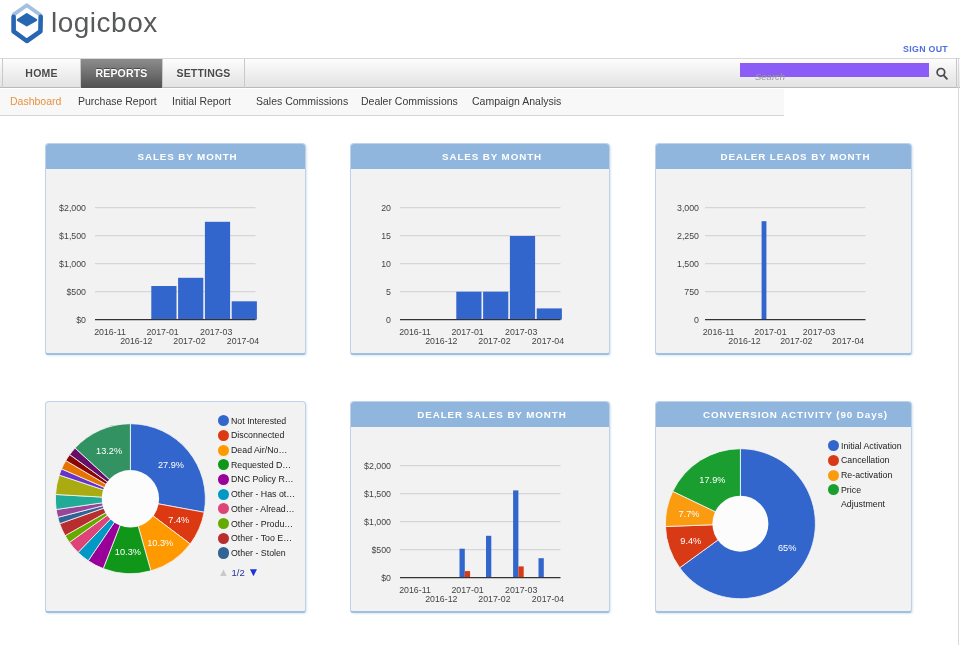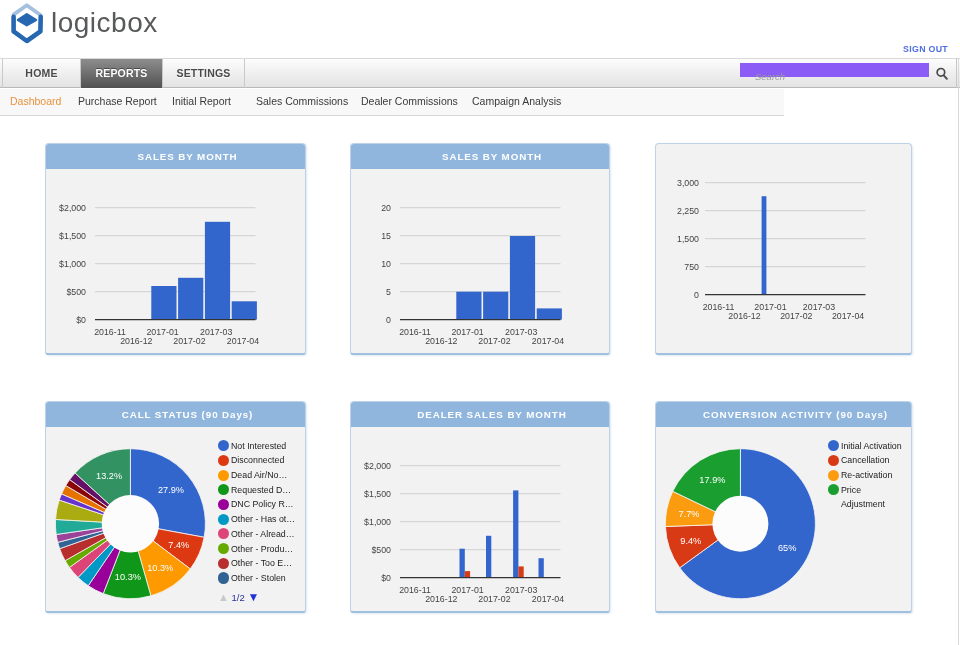--- a/index.html
+++ b/index.html
@@ -107,20 +107,21 @@
         <text x="65.0" y="166.7" text-anchor="middle" font-size="8.8" fill="#444444">2016-11</text>
         <text x="117.6" y="166.7" text-anchor="middle" font-size="8.8" fill="#444444">2017-01</text>
         <text x="171.2" y="166.7" text-anchor="middle" font-size="8.8" fill="#444444">2017-03</text>
         <text x="91.3" y="176.1" text-anchor="middle" font-size="8.8" fill="#444444">2016-12</text>
         <text x="144.4" y="176.1" text-anchor="middle" font-size="8.8" fill="#444444">2017-02</text>
         <text x="198.0" y="176.1" text-anchor="middle" font-size="8.8" fill="#444444">2017-04</text>
       </svg>
     </div>
 </div>
 <div class="panel" style="left:655px;top:143px;width:257px">
+<div class="phead">DEALER LEADS BY MONTH</div>
 <div class="pbody">
       <svg width="255" height="186" style="position:absolute;left:-1px;top:-1px">
         <line x1="50" y1="39.7" x2="210.5" y2="39.7" stroke="#cfcfcf" stroke-width="1"></line>
         <line x1="50" y1="67.7" x2="210.5" y2="67.7" stroke="#cfcfcf" stroke-width="1"></line>
         <line x1="50" y1="95.7" x2="210.5" y2="95.7" stroke="#cfcfcf" stroke-width="1"></line>
         <line x1="50" y1="123.7" x2="210.5" y2="123.7" stroke="#cfcfcf" stroke-width="1"></line>
         <text x="44" y="155.0" text-anchor="end" font-size="8.8" fill="#444444">0</text>
         <text x="44" y="127.1" text-anchor="end" font-size="8.8" fill="#444444">750</text>
         <text x="44" y="99.1" text-anchor="end" font-size="8.8" fill="#444444">1,500</text>
         <text x="44" y="71.1" text-anchor="end" font-size="8.8" fill="#444444">2,250</text>
@@ -130,21 +131,20 @@
         <text x="63.5" y="166.7" text-anchor="middle" font-size="8.8" fill="#444444">2016-11</text>
         <text x="115.5" y="166.7" text-anchor="middle" font-size="8.8" fill="#444444">2017-01</text>
         <text x="164.0" y="166.7" text-anchor="middle" font-size="8.8" fill="#444444">2017-03</text>
         <text x="89.5" y="176.1" text-anchor="middle" font-size="8.8" fill="#444444">2016-12</text>
         <text x="141.3" y="176.1" text-anchor="middle" font-size="8.8" fill="#444444">2017-02</text>
         <text x="193.1" y="176.1" text-anchor="middle" font-size="8.8" fill="#444444">2017-04</text>
       </svg>
     </div>
 </div>
 <div class="panel" style="left:45px;top:401px;width:261px">
-<div class="phead">CALL STATUS (90 Days)</div>
 <div class="pbody">
       <svg width="259" height="186" style="position:absolute;left:-1px;top:-1px">
         <path d="M85.4 97.7 L85.40 22.70 A75 75 0 0 1 159.16 111.29 Z" fill="#3366cc" stroke="#f7f7f7" stroke-width="0.8"></path>
         <path d="M85.4 97.7 L159.16 111.29 A75 75 0 0 1 145.23 142.92 Z" fill="#dc3912" stroke="#f7f7f7" stroke-width="0.8"></path>
         <path d="M85.4 97.7 L145.23 142.92 A75 75 0 0 1 105.87 169.85 Z" fill="#ff9900" stroke="#f7f7f7" stroke-width="0.8"></path>
         <path d="M85.4 97.7 L105.87 169.85 A75 75 0 0 1 58.23 167.61 Z" fill="#109618" stroke="#f7f7f7" stroke-width="0.8"></path>
         <path d="M85.4 97.7 L58.23 167.61 A75 75 0 0 1 43.24 159.73 Z" fill="#990099" stroke="#f7f7f7" stroke-width="0.8"></path>
         <path d="M85.4 97.7 L43.24 159.73 A75 75 0 0 1 33.04 151.40 Z" fill="#0099c6" stroke="#f7f7f7" stroke-width="0.8"></path>
         <path d="M85.4 97.7 L33.04 151.40 A75 75 0 0 1 24.45 141.40 Z" fill="#dd4477" stroke="#f7f7f7" stroke-width="0.8"></path>
         <path d="M85.4 97.7 L24.45 141.40 A75 75 0 0 1 20.14 134.65 Z" fill="#66aa00" stroke="#f7f7f7" stroke-width="0.8"></path>

